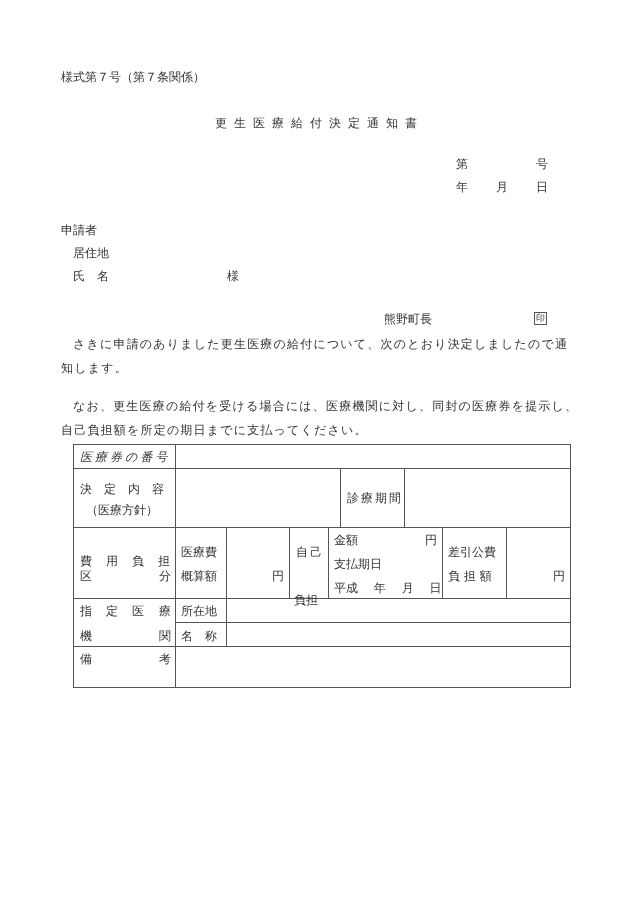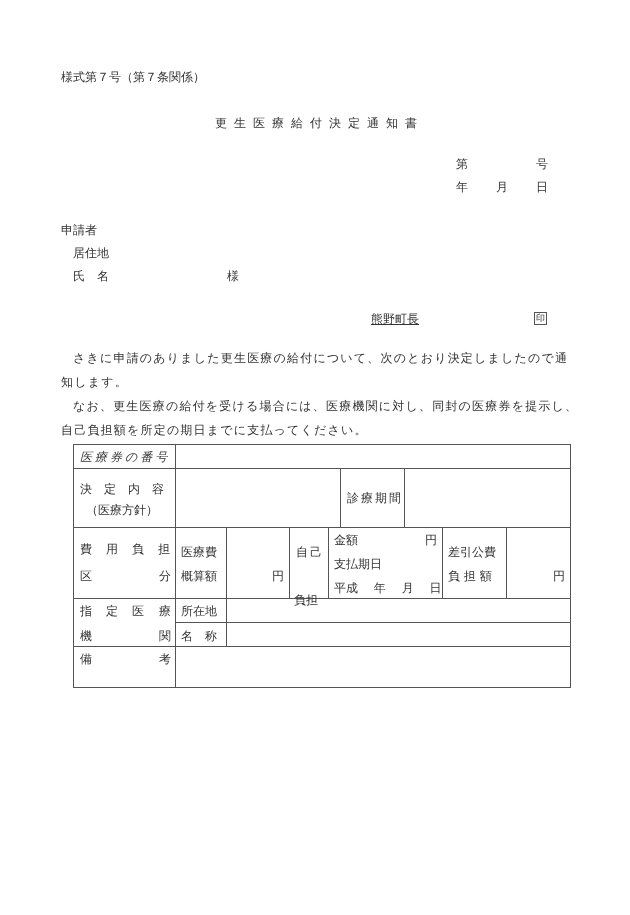--- a/index.html
+++ b/index.html
@@ -21,24 +21,24 @@
 <div class="abs" style="left:536px;top:157px;">号</div>
 <div class="abs" style="left:456px;top:180px;">年</div>
 <div class="abs" style="left:496px;top:180px;">月</div>
 <div class="abs" style="left:536px;top:180px;">日</div>
 
 <div class="abs" style="left:61px;top:223px;text-align:center;">申請者</div>
 <div class="abs" style="left:73px;top:246px;">居住地</div>
 <div class="abs" style="left:73px;top:269px;">氏　名</div>
 <div class="abs" style="left:227px;top:269px;">様</div>
 
-<div class="abs" style="left:371px;top:312px;text-decoration:underline;">熊野町長</div>
+<div class="abs" style="left:384px;top:312px;">熊野町長</div>
 <div class="abs" style="left:534px;top:312px;border:1px solid #555;font-size:9px;line-height:11px;padding:0 1px;">印</div>
 
-<div class="para" style="top:346px;text-indent:12px;">さきに申請のありました更生医療の給付について、次のとおり決定しましたので通知します。</div>
+<div class="para" style="top:332px;text-indent:12px;">さきに申請のありました更生医療の給付について、次のとおり決定しましたので通知します。</div>
 <div class="para" style="top:394px;text-indent:12px;">なお、更生医療の給付を受ける場合には、医療機関に対し、同封の医療券を提示し、自己負担額を所定の期日までに支払ってください。</div>
 
 <div>
 
   <div class="line" style="left:73px;top:444px;width:498px;height:1px;"></div>
   <div class="line" style="left:73px;top:468px;width:498px;height:1px;"></div>
   <div class="line" style="left:73px;top:527px;width:498px;height:1px;"></div>
   <div class="line" style="left:73px;top:598px;width:498px;height:1px;"></div>
   <div class="line" style="left:175px;top:622px;width:396px;height:1px;"></div>
   <div class="line" style="left:73px;top:646px;width:498px;height:1px;"></div>
@@ -62,21 +62,21 @@
 
 <div class="cell" style="left:80px;top:450px;letter-spacing:3px;font-style:italic;">医療券の番号</div>
 <div class="cell" style="left:176px;top:445px;width:394px;height:23px;"></div>
 
 <div class="cell" style="left:80px;top:482px;">決　定　内　容</div>
 <div class="cell" style="left:86px;top:503px;">（医療方針）</div>
 <div class="cell" style="left:176px;top:469px;width:164px;height:58px;"></div>
 <div class="cell" style="left:347px;top:491px;letter-spacing:2px;">診療期間</div>
 <div class="cell" style="left:405px;top:469px;width:165px;height:58px;"></div>
 
-<div class="cell" style="left:80px;top:542px;letter-spacing:1px;">費　用　負　担</div>
+<div class="cell" style="left:80px;top:554px;letter-spacing:1px;">費　用　負　担</div>
 <div class="cell" style="left:80px;top:569px;">区</div>
 <div class="cell" style="left:159px;top:569px;">分</div>
 <div class="cell" style="left:181px;top:545px;">医療費</div>
 <div class="cell" style="left:181px;top:569px;">概算額</div>
 <div class="cell" style="left:272px;top:569px;">円</div>
 <div class="cell" style="left:296px;top:545px;letter-spacing:2px;">自己</div>
 <div class="cell" style="left:294px;top:569px;margin-top:24px;">負担</div>
 <div class="cell" style="left:334px;top:533px;">金額</div>
 <div class="cell" style="left:425px;top:533px;">円</div>
 <div class="cell" style="left:334px;top:557px;">支払期日</div>

